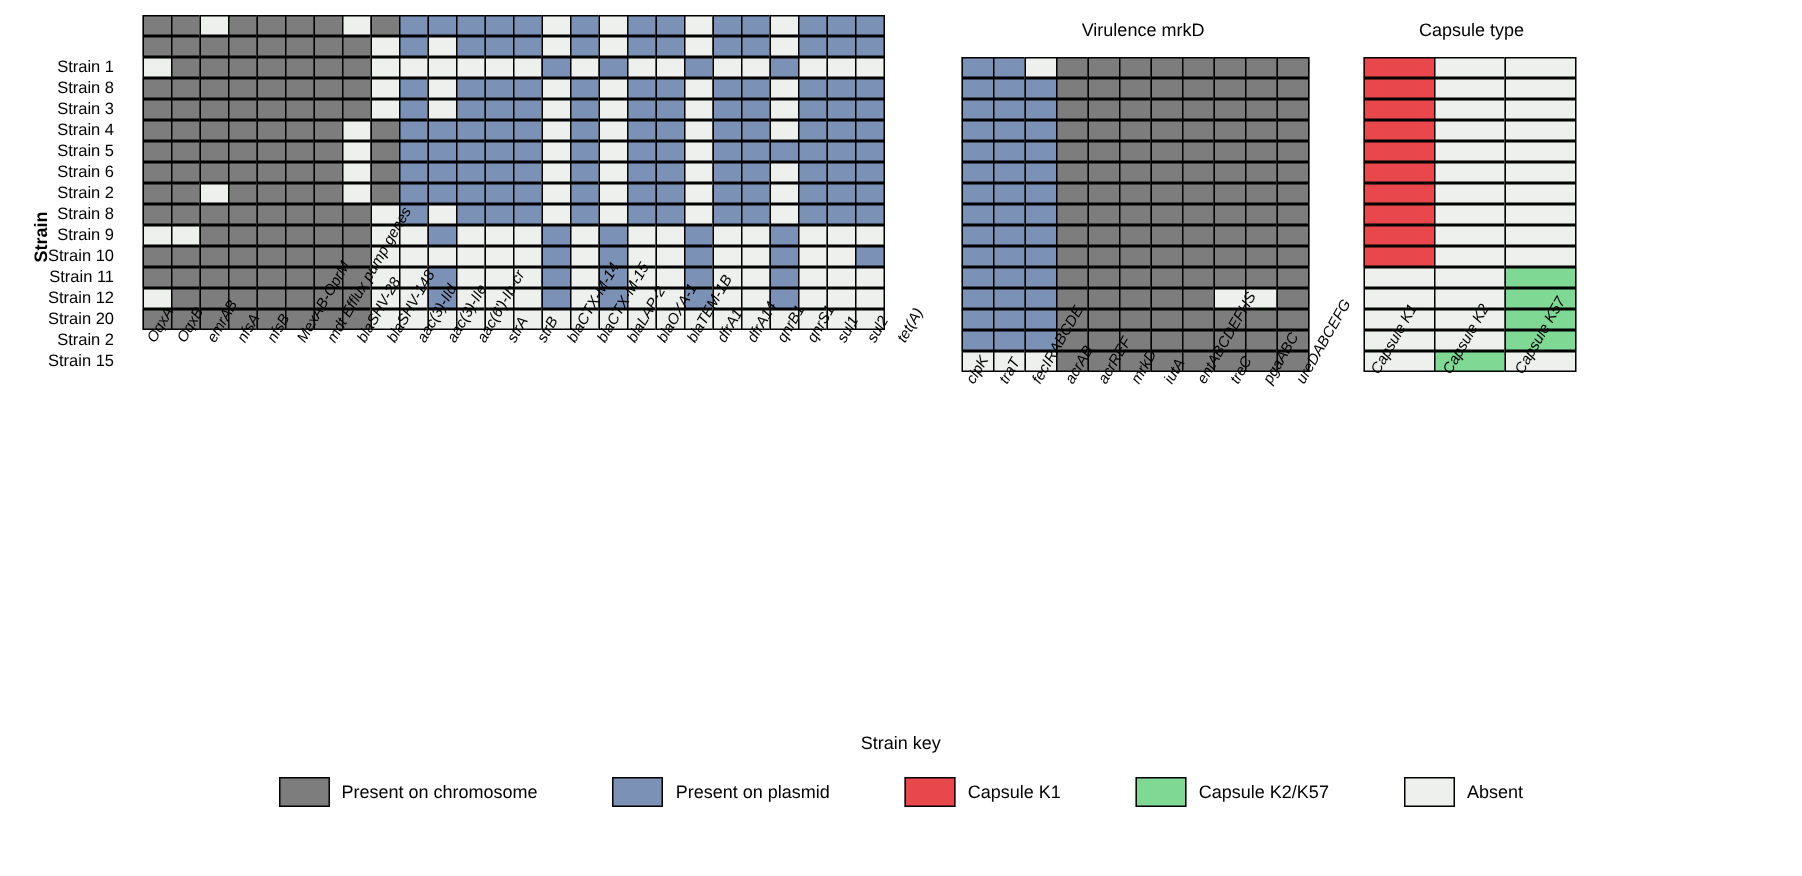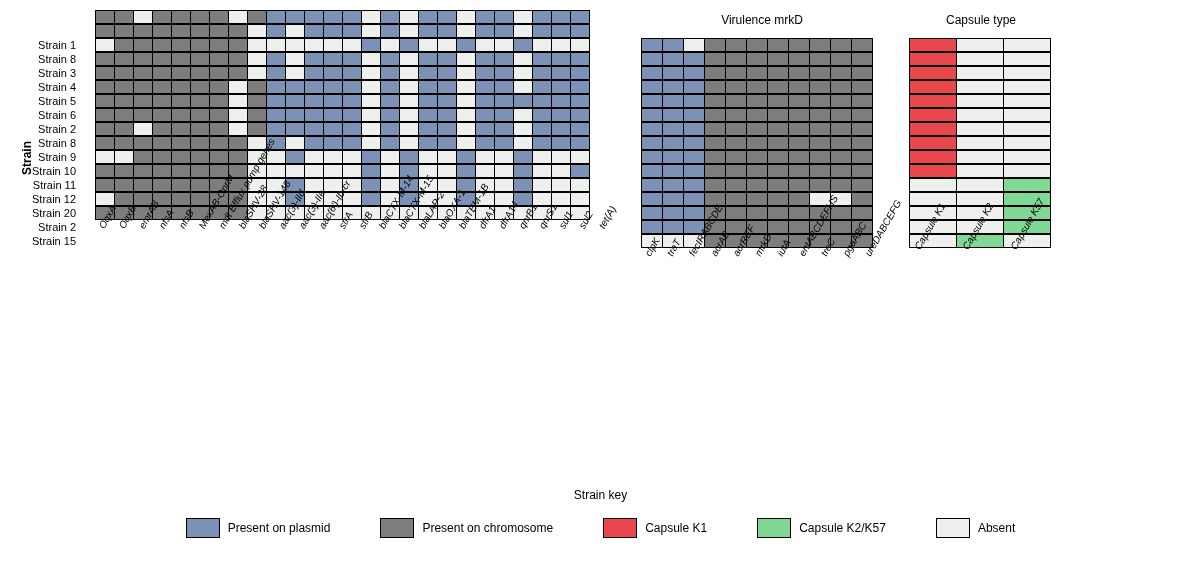--- a/index.html
+++ b/index.html
@@ -889,26 +889,26 @@
         </div>
       </div>
     </div>
 
 </div>
 
 <div class="footer">Strain key</div>
 
 <div class="legend" id="legend">
     <div class="legend-item">
+      <div class="swatch" style="background: rgb(125, 125, 125);"></div>
+      <span>Present on chromosome</span>
+    </div>
+    <div class="legend-item">
       <div class="swatch" style="background: rgb(123, 145, 182);"></div>
       <span>Present on plasmid</span>
-    </div>
-    <div class="legend-item">
-      <div class="swatch" style="background: rgb(125, 125, 125);"></div>
-      <span>Present on chromosome</span>
     </div>
     <div class="legend-item">
       <div class="swatch" style="background: rgb(232, 72, 75);"></div>
       <span>Capsule K1</span>
     </div>
     <div class="legend-item">
       <div class="swatch" style="background: rgb(127, 216, 148);"></div>
       <span>Capsule K2/K57</span>
     </div>
     <div class="legend-item">

